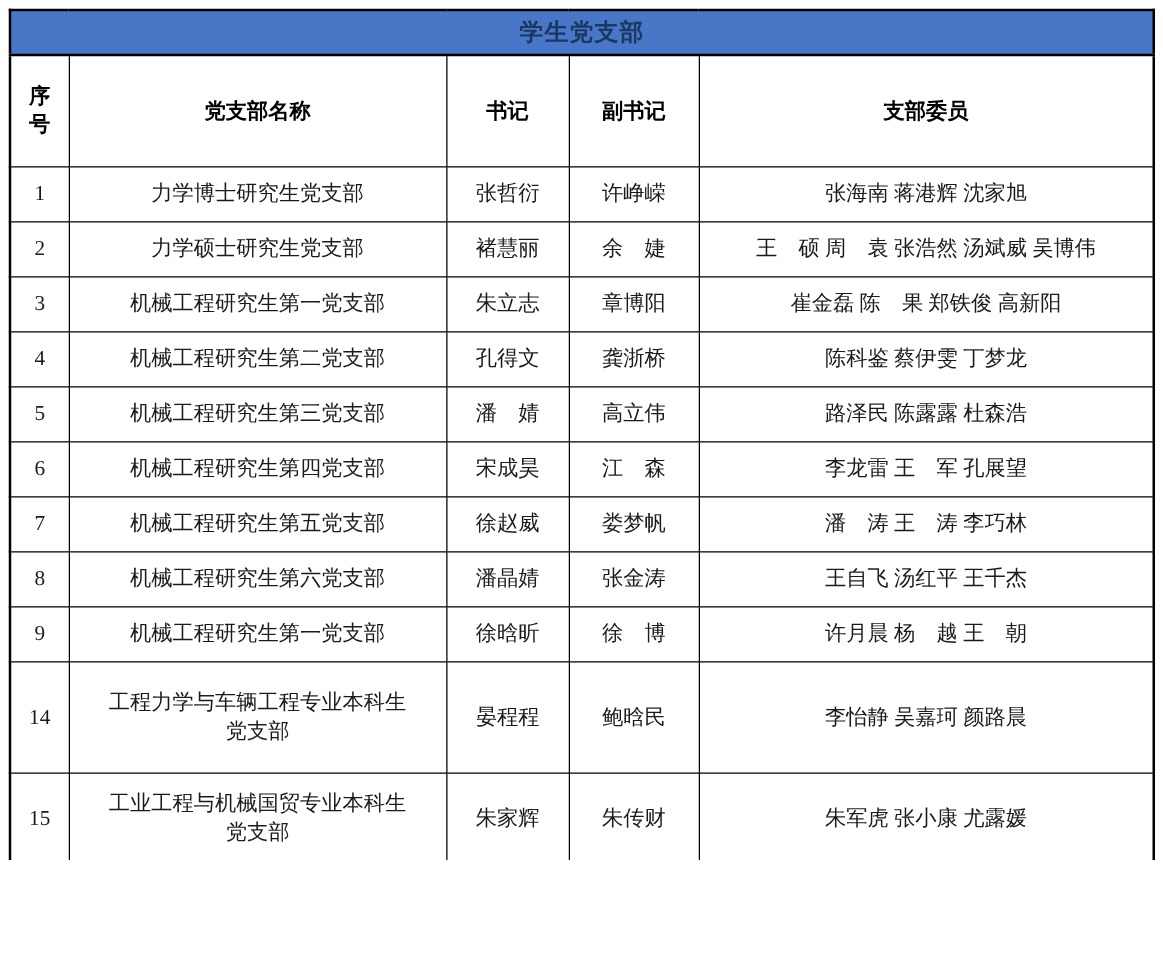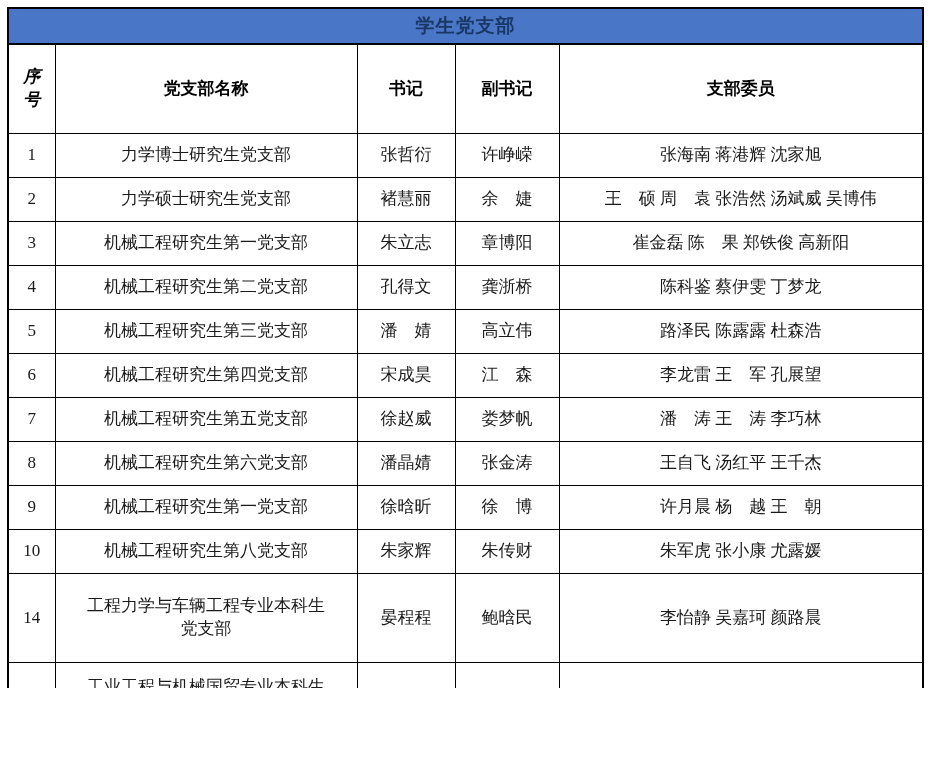--- a/index.html
+++ b/index.html
@@ -45,21 +45,20 @@
     font-weight: bold;
     font-size: 17px;
     color: #000000;
     height: 64px;
     line-height: 1.35;
     padding: 12px 4px;
   }
   .header-row th.col-no {
     padding: 0 12px;
     word-break: break-all;
-    font-style: italic;
   }
   .branch-table td {
     font-size: 17px;
     color: #1a1a1a;
     height: 39px;
     line-height: 1.35;
     padding: 2px 4px;
   }
   .branch-table td.name {
     padding: 2px 24px;
@@ -153,27 +152,20 @@
         <td>张金涛</td>
         <td>王自飞 汤红平 王千杰</td>
       </tr>
       <tr>
         <td>9</td>
         <td class="name">机械工程研究生第一党支部</td>
         <td>徐晗昕</td>
         <td>徐　博</td>
         <td>许月晨 杨　越 王　朝</td>
       </tr>
-      <tr>
-        <td>10</td>
-        <td class="name">机械工程研究生第八党支部</td>
-        <td>朱家辉</td>
-        <td>朱传财</td>
-        <td>朱军虎 张小康 尤露媛</td>
-      </tr>
       <tr class="tall-14">
         <td>14</td>
         <td class="name">工程力学与车辆工程专业本科生党支部</td>
         <td>晏程程</td>
         <td>鲍晗民</td>
         <td>李怡静 吴嘉珂 颜路晨</td>
       </tr>
       <tr class="tall-15">
         <td>15</td>
         <td class="name">工业工程与机械国贸专业本科生党支部</td>

